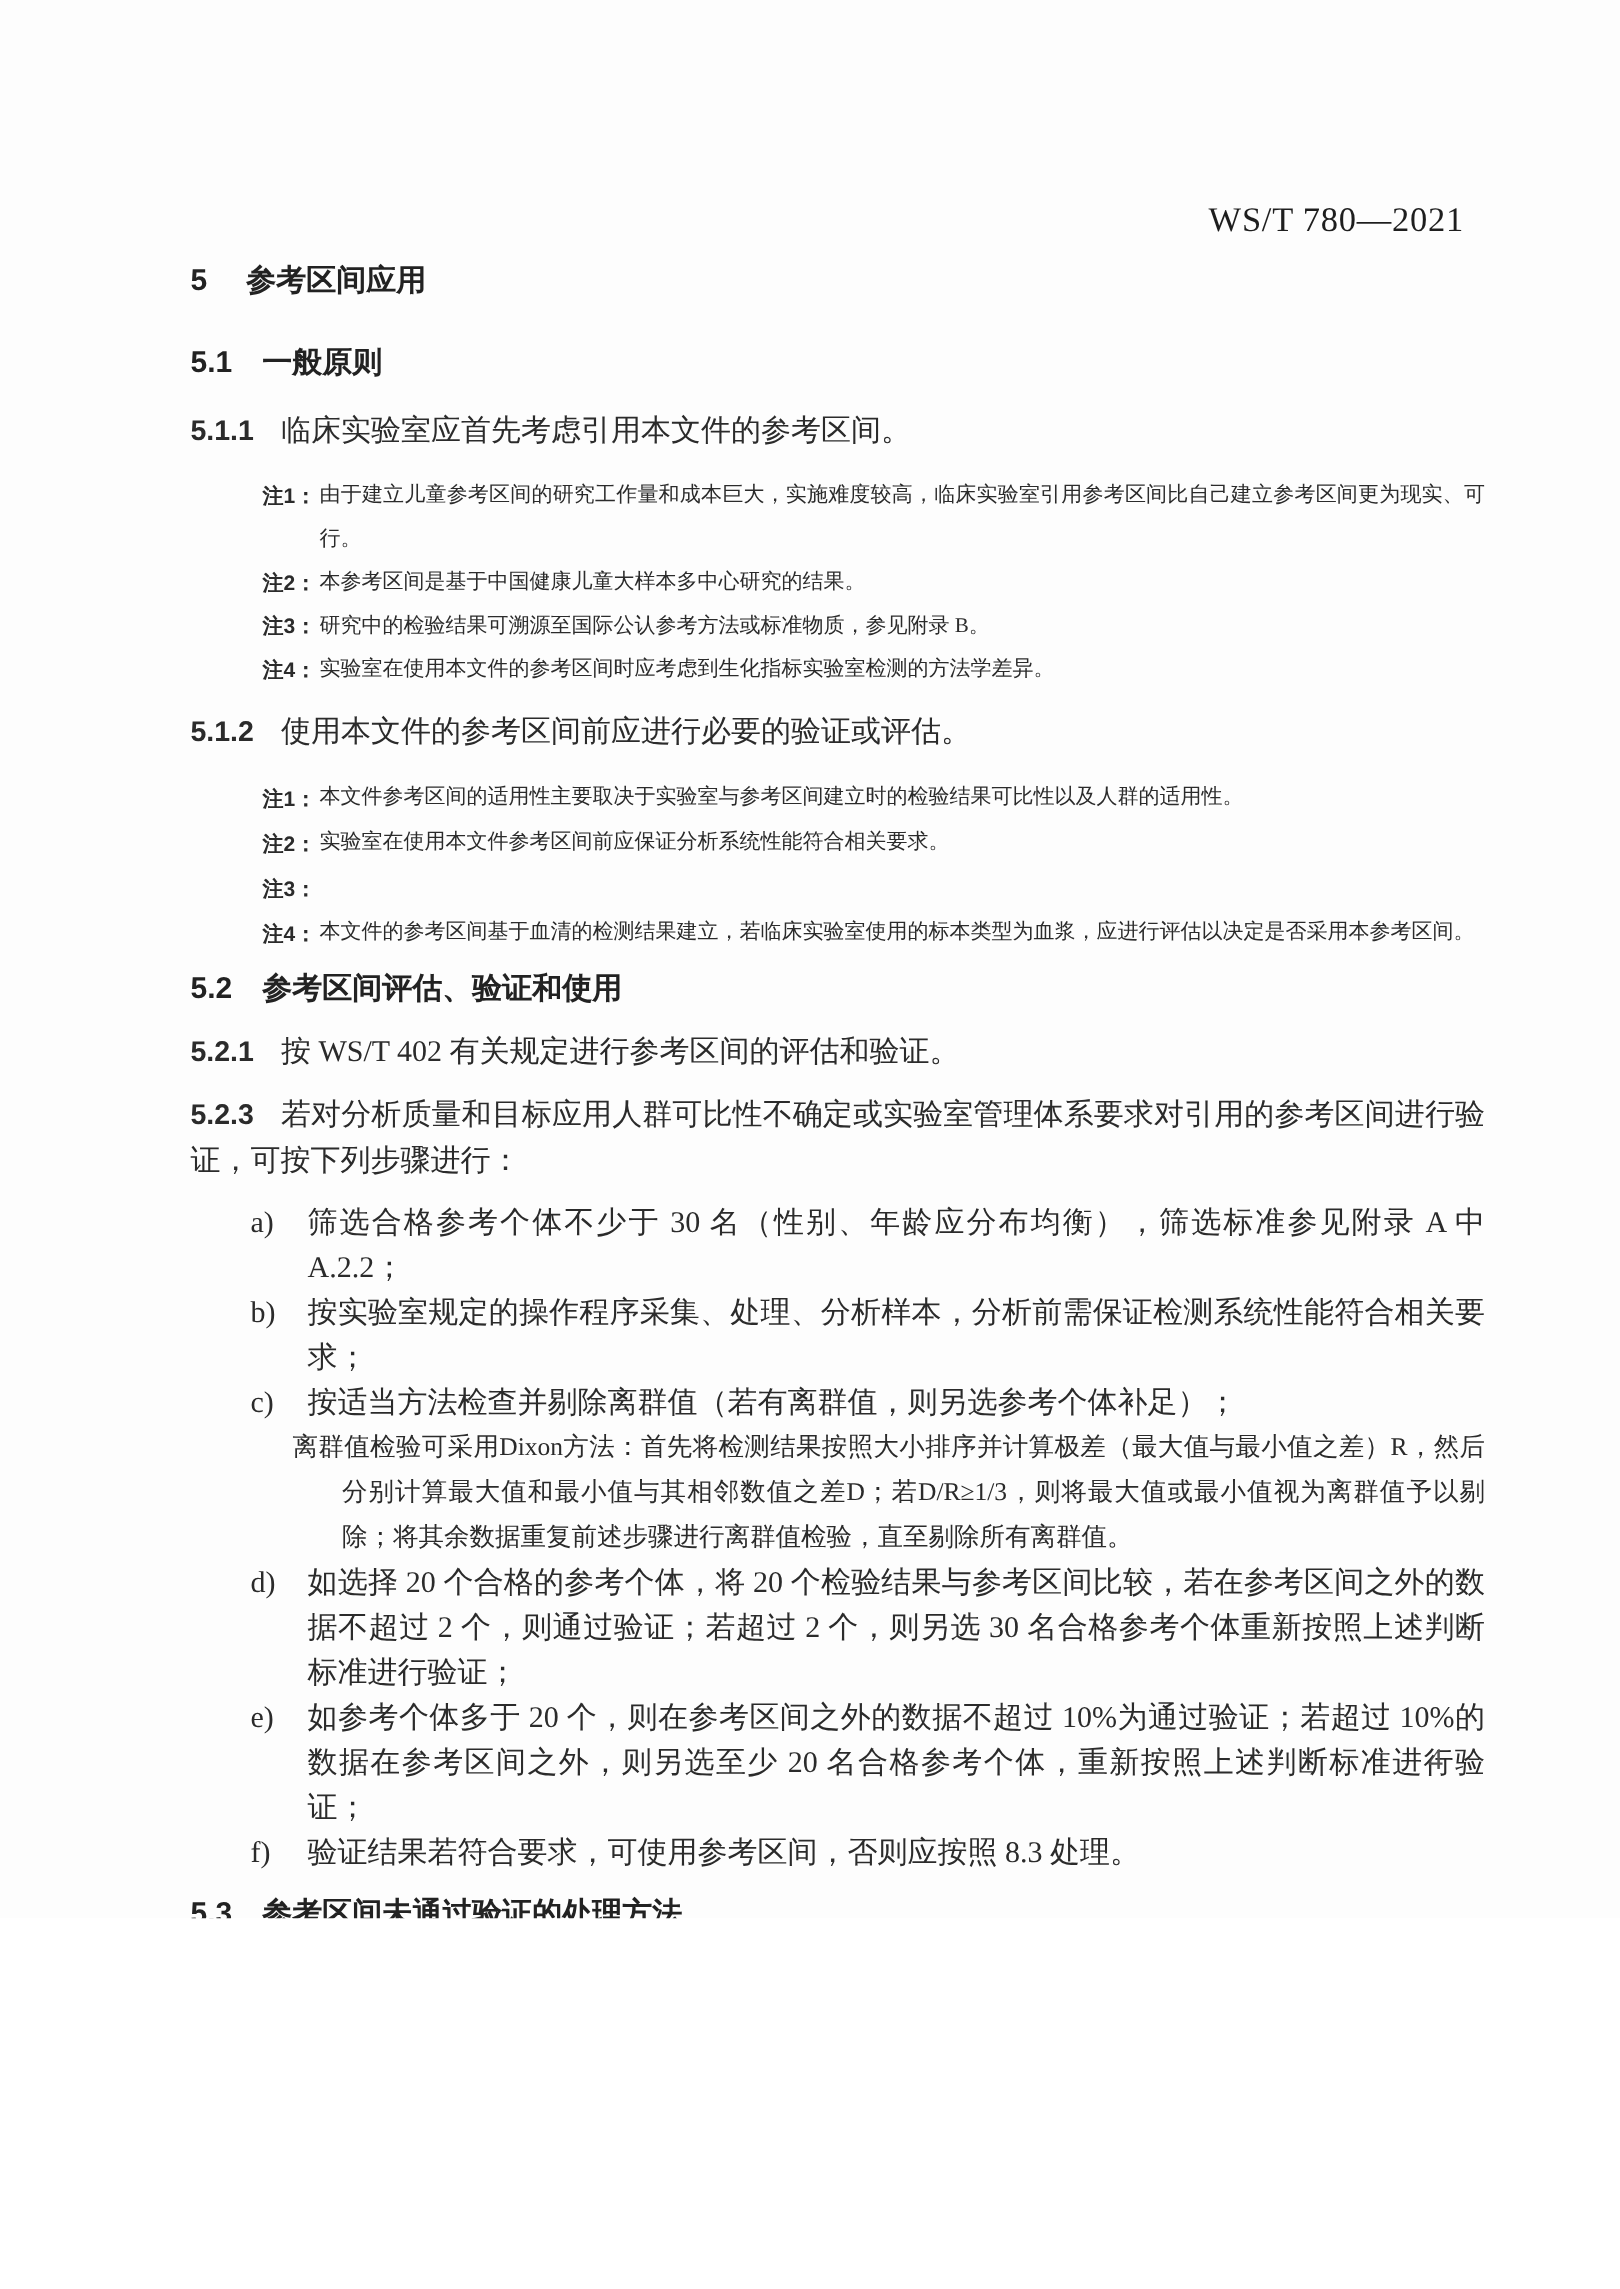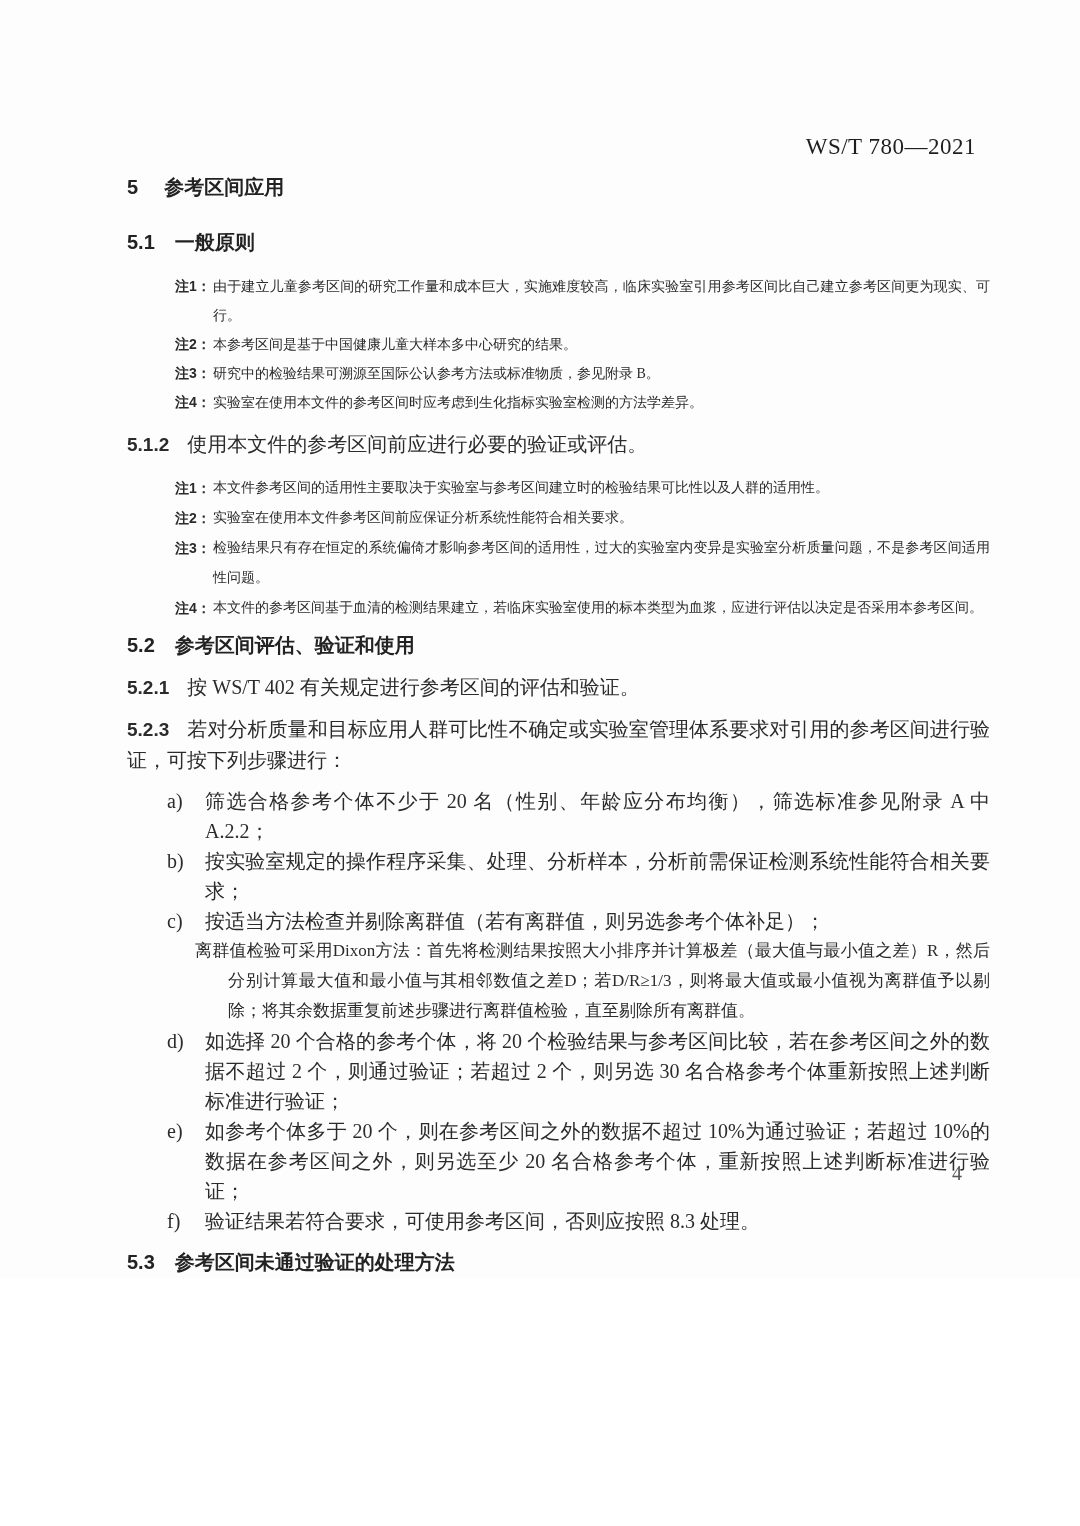--- a/index.html
+++ b/index.html
@@ -119,20 +119,23 @@
   <div class="content">
 
     <div class="heading h5-heading">
       <span class="h-num">5</span><span>参考区间应用</span>
     </div>
 
     <div class="heading sub s51-heading">
       <span class="h-num">5.1</span><span>一般原则</span>
     </div>
 
+    <p class="clause">
+      <span class="c-num">5.1.1</span><span>临床实验室应首先考虑引用本文件的参考区间。</span>
+    </p>
 
     <div class="notes">
       <div class="note">
         <span class="note-label">注1：</span>
         <span class="note-text">由于建立儿童参考区间的研究工作量和成本巨大，实施难度较高，临床实验室引用参考区间比自己建立参考区间更为现实、可行。</span>
       </div>
       <div class="note">
         <span class="note-label">注2：</span>
         <span class="note-text">本参考区间是基于中国健康儿童大样本多中心研究的结果。</span>
       </div>
@@ -154,21 +157,20 @@
       <div class="note">
         <span class="note-label">注1：</span>
         <span class="note-text">本文件参考区间的适用性主要取决于实验室与参考区间建立时的检验结果可比性以及人群的适用性。</span>
       </div>
       <div class="note">
         <span class="note-label">注2：</span>
         <span class="note-text">实验室在使用本文件参考区间前应保证分析系统性能符合相关要求。</span>
       </div>
       <div class="note">
         <span class="note-label">注3：</span>
-        <span class="note-text">检验结果只有存在恒定的系统偏倚才影响参考区间的适用性，过大的实验室内变异是实验室分析质量问题，不是参考区间适用性问题。</span>
       </div>
       <div class="note">
         <span class="note-label">注4：</span>
         <span class="note-text">本文件的参考区间基于血清的检测结果建立，若临床实验室使用的标本类型为血浆，应进行评估以决定是否采用本参考区间。</span>
       </div>
     </div>
 
     <div class="heading sub s52-heading">
       <span class="h-num">5.2</span><span>参考区间评估、验证和使用</span>
     </div>
@@ -178,21 +180,21 @@
     </p>
 
 
     <p class="clause" style="margin-bottom:10px;">
       <span class="c-num">5.2.3</span><span>若对分析质量和目标应用人群可比性不确定或实验室管理体系要求对引用的参考区间进行验证，可按下列步骤进行：</span>
     </p>
 
     <div class="step-list">
       <div class="step">
         <span class="step-label">a)</span>
-        <span class="step-text">筛选合格参考个体不少于 20 名（性别、年龄应分布均衡），筛选标准参见附录 A 中 A.2.2；</span>
+        <span class="step-text">筛选合格参考个体不少于 30 名（性别、年龄应分布均衡），筛选标准参见附录 A 中 A.2.2；</span>
       </div>
       <div class="step">
         <span class="step-label">b)</span>
         <span class="step-text">按实验室规定的操作程序采集、处理、分析样本，分析前需保证检测系统性能符合相关要求；</span>
       </div>
       <div class="step">
         <span class="step-label">c)</span>
         <span class="step-text">按适当方法检查并剔除离群值（若有离群值，则另选参考个体补足）；</span>
       </div>
       <div class="inline-note">离群值检验可采用Dixon方法：首先将检测结果按照大小排序并计算极差（最大值与最小值之差）R，然后分别计算最大值和最小值与其相邻数值之差D；若D/R≥1/3，则将最大值或最小值视为离群值予以剔除；将其余数据重复前述步骤进行离群值检验，直至剔除所有离群值。</div>

